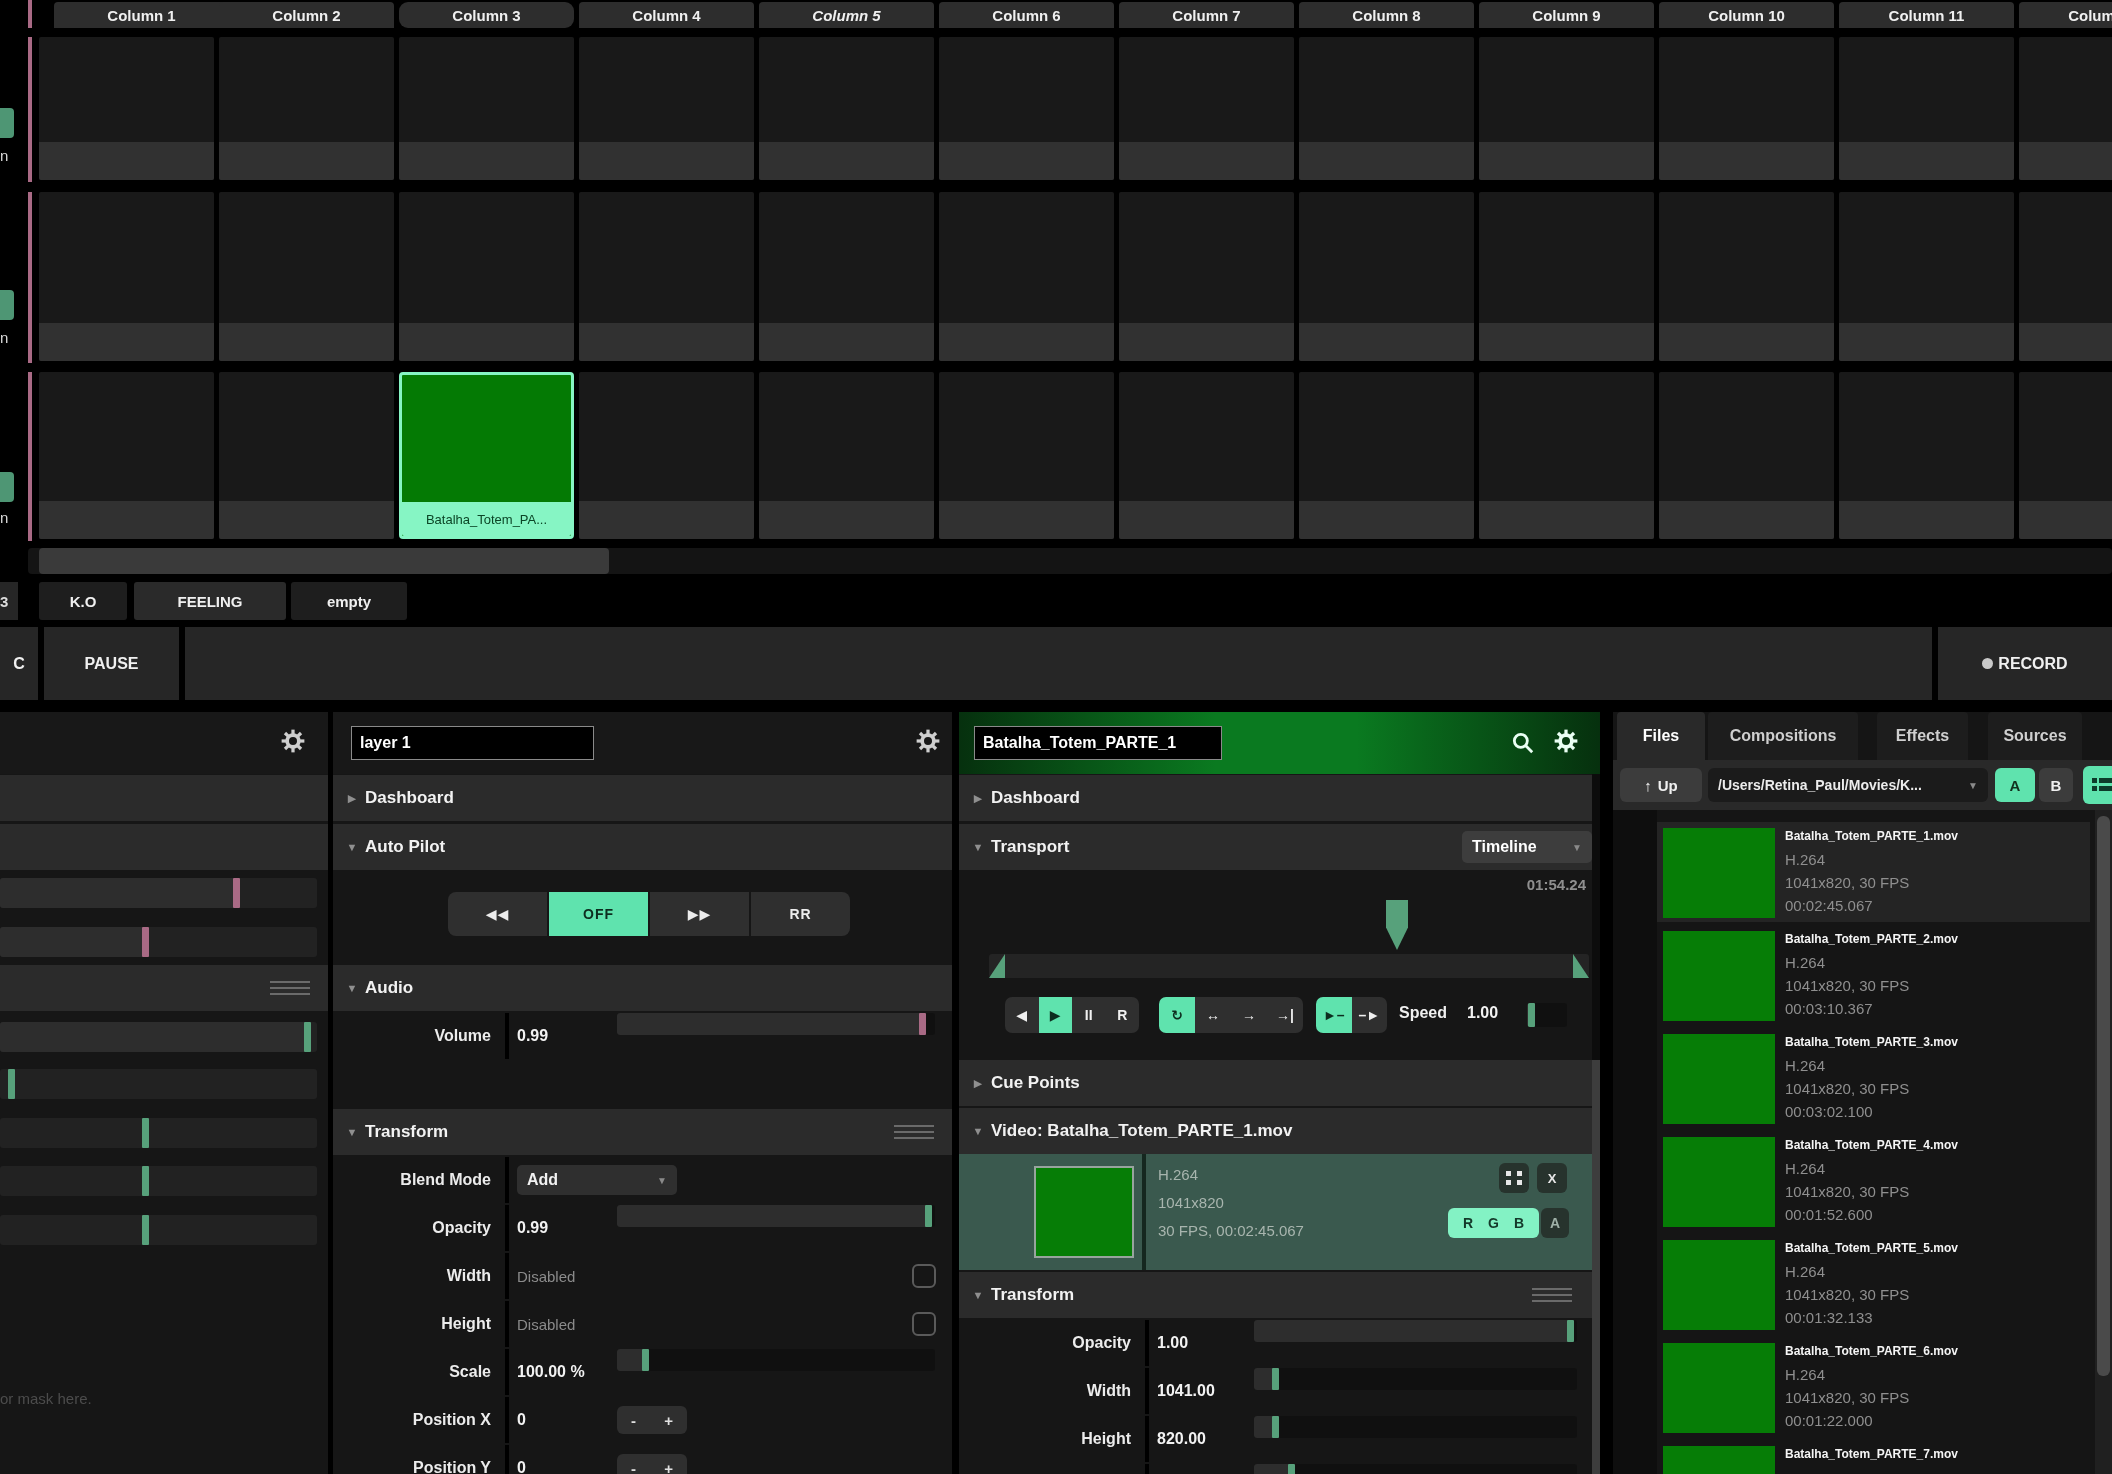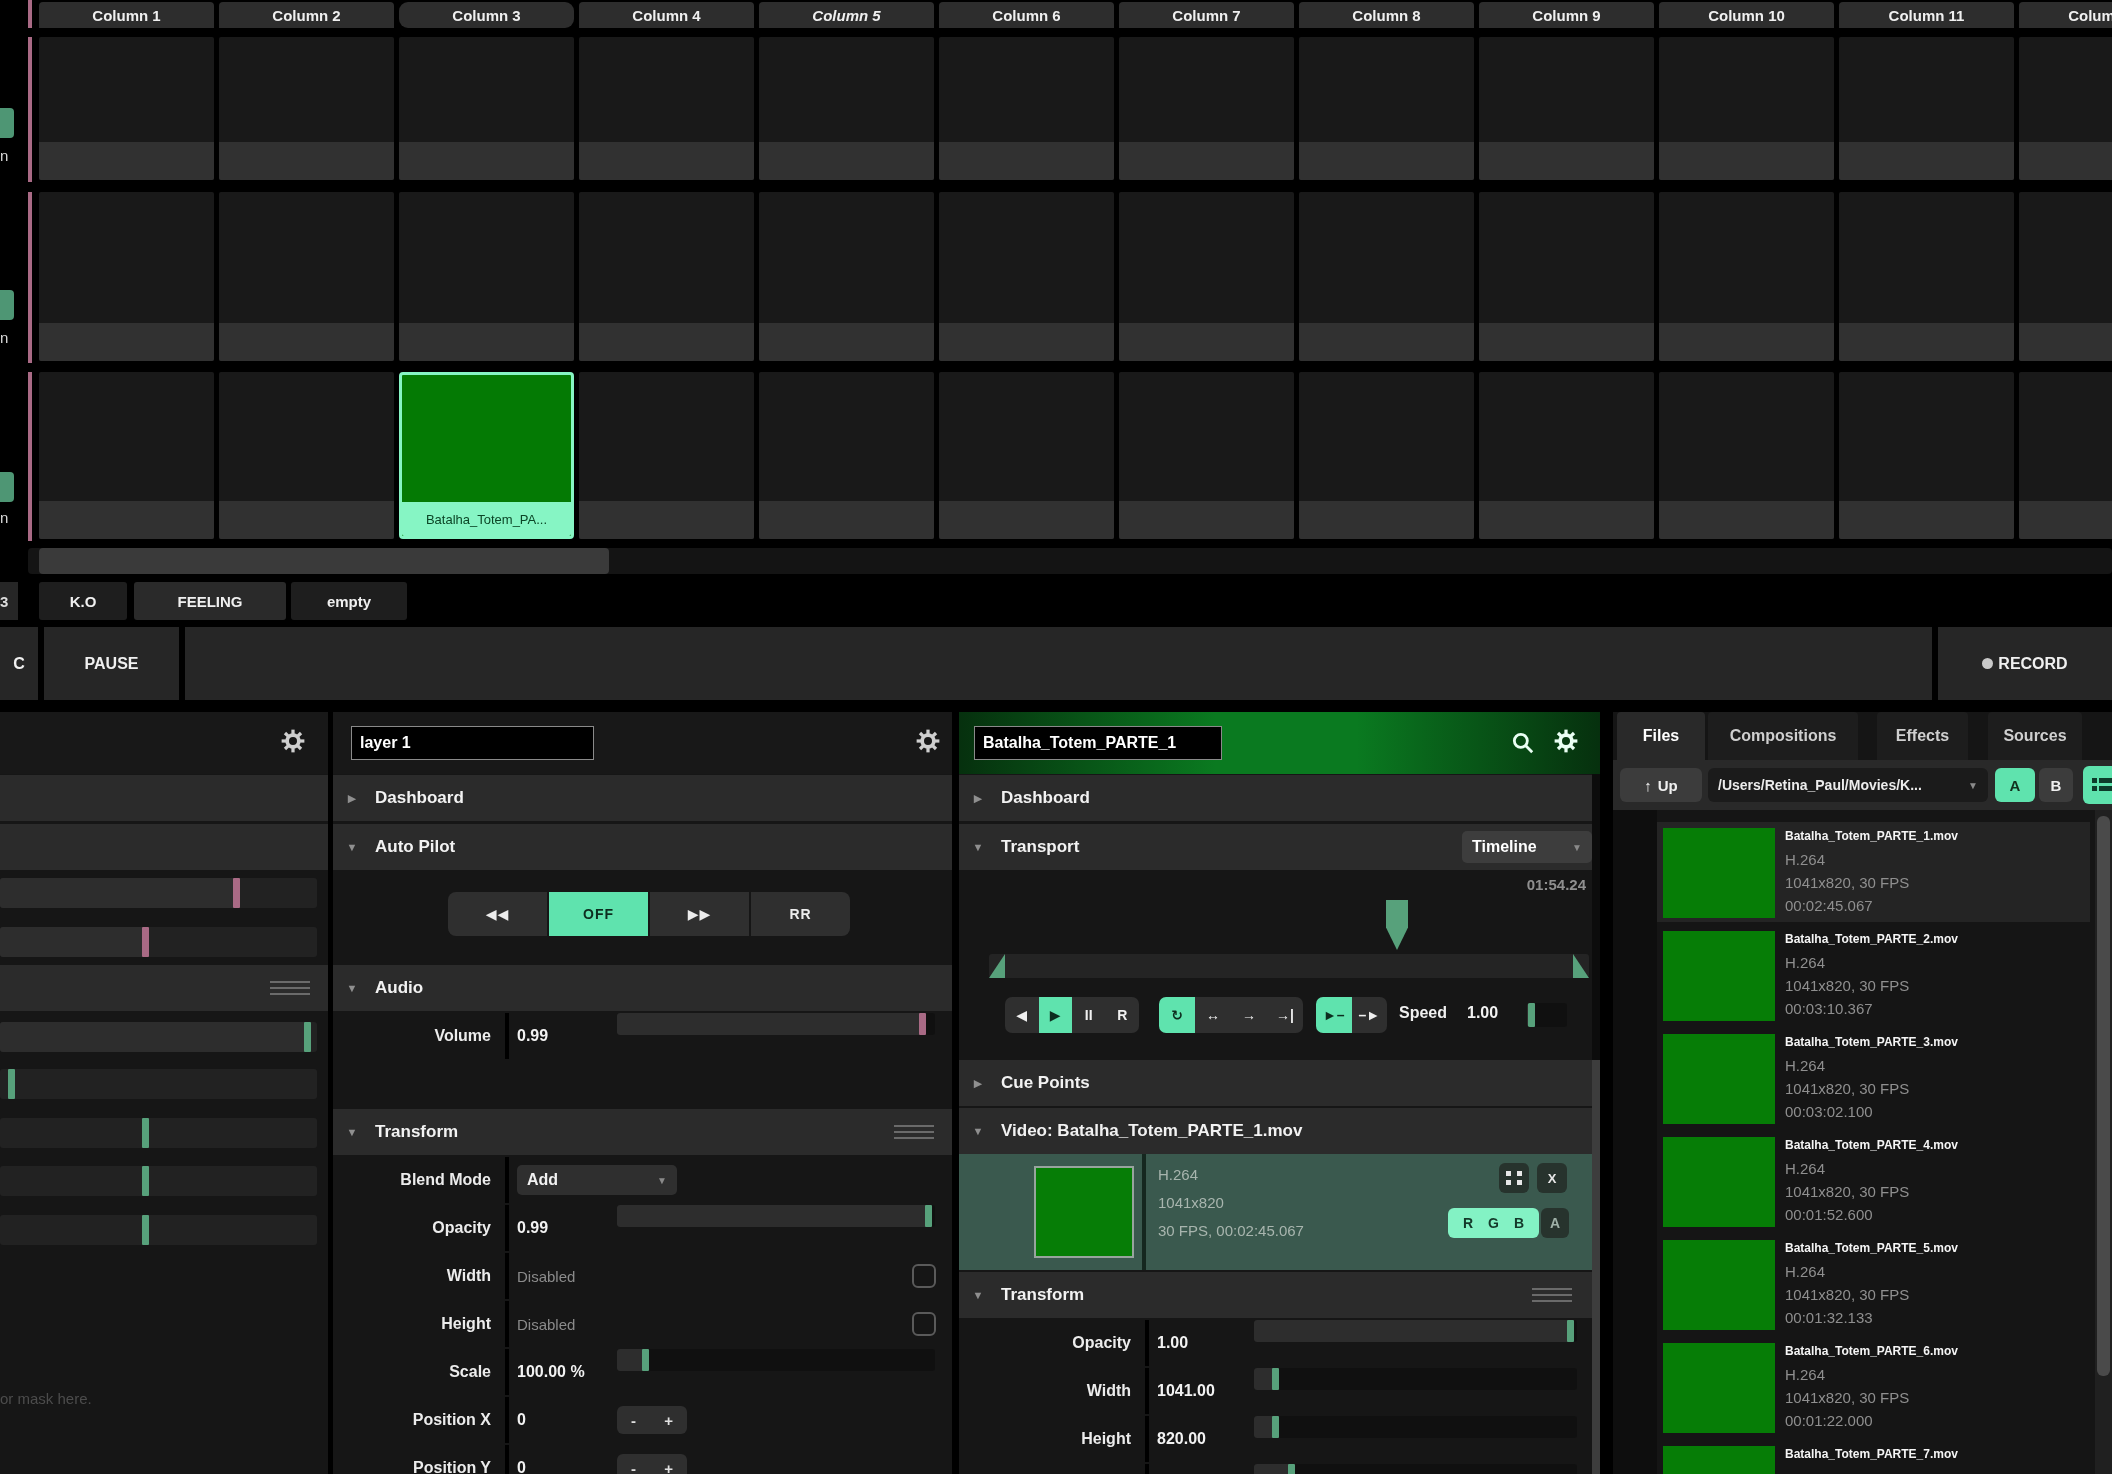--- a/index.html
+++ b/index.html
@@ -34,21 +34,21 @@
   
   .panel{position:absolute;top:712px;bottom:0;background:#161616;overflow:hidden}
   #comp-panel{left:0;width:328px}
   #layer-panel{left:333px;width:619px}
   #clip-panel{left:959px;width:641px}
   #browser-panel{left:1613px;width:499px;background:#151515}
 
   .phead{position:absolute;top:0;left:0;right:0;height:62px;background:#181818}
   #clip-panel .phead{background:linear-gradient(90deg,#06300e,#0a7a20 40%,#0a7a20 62%,#06300e)}
   .shead{position:absolute;left:0;right:0;height:46px;background:#2b2b2b;display:flex;align-items:center;
-    padding-left:12px;gap:16px;color:#f2f2f2;font-size:17px;font-weight:700;box-sizing:border-box}
+    padding-left:12px;gap:6px;color:#f2f2f2;font-size:17px;font-weight:700;box-sizing:border-box}
   .tri{color:#8f8f8f;font-size:11px;width:14px;text-align:center}
   .prow{position:absolute;left:0;right:0;height:46px;background:#161616}
   .prow::before{content:"";position:absolute;width:4px;top:0;bottom:0;background:#000}
   .lrow::before{left:172px}.crow::before{left:186px}
   .plabel{position:absolute;left:0;top:0;bottom:0;display:flex;align-items:center;justify-content:flex-end;
     color:#ececec;font-size:16px;font-weight:700}
   .lrow .plabel{width:158px}.crow .plabel{width:172px}
   .pval{position:absolute;top:0;bottom:0;display:flex;align-items:center;color:#f2f2f2;font-size:16px;font-weight:700}
   .lrow .pval{left:184px}.crow .pval{left:198px}
   .pval.dim{color:#8b8b8b;font-weight:400;font-size:15px}
@@ -138,21 +138,21 @@
     <div class="gut-sq" style="top:108px"></div>
     <div class="gut-sq" style="top:290px"></div>
     <div class="gut-sq" style="top:472px"></div>
     <div class="gut-ltr" style="top:147px">n</div>
     <div class="gut-ltr" style="top:329px">n</div>
     <div class="gut-ltr" style="top:509px">n</div>
     <div class="pink-seg" style="top:0;height:28px"></div>
     <div class="pink-seg" style="top:37px;height:145px"></div>
     <div class="pink-seg" style="top:192px;height:171px"></div>
     <div class="pink-seg" style="top:372px;height:169px"></div>
-  <div class="col-head" style="left: 39px;">Column 1</div>
+  <div class="col-head" style="left: 54px;">Column 1</div>
       <div class="cell" style="left: 39px; top: 37px; height: 143px;">
         <div class="cell-strip"></div>
       </div>
       <div class="cell" style="left: 39px; top: 192px; height: 169px;">
         <div class="cell-strip"></div>
       </div>
       <div class="cell" style="left: 39px; top: 372px; height: 167px;">
         <div class="cell-strip"></div>
       </div>
       <div class="col-head" style="left: 219px;">Column 2</div>

